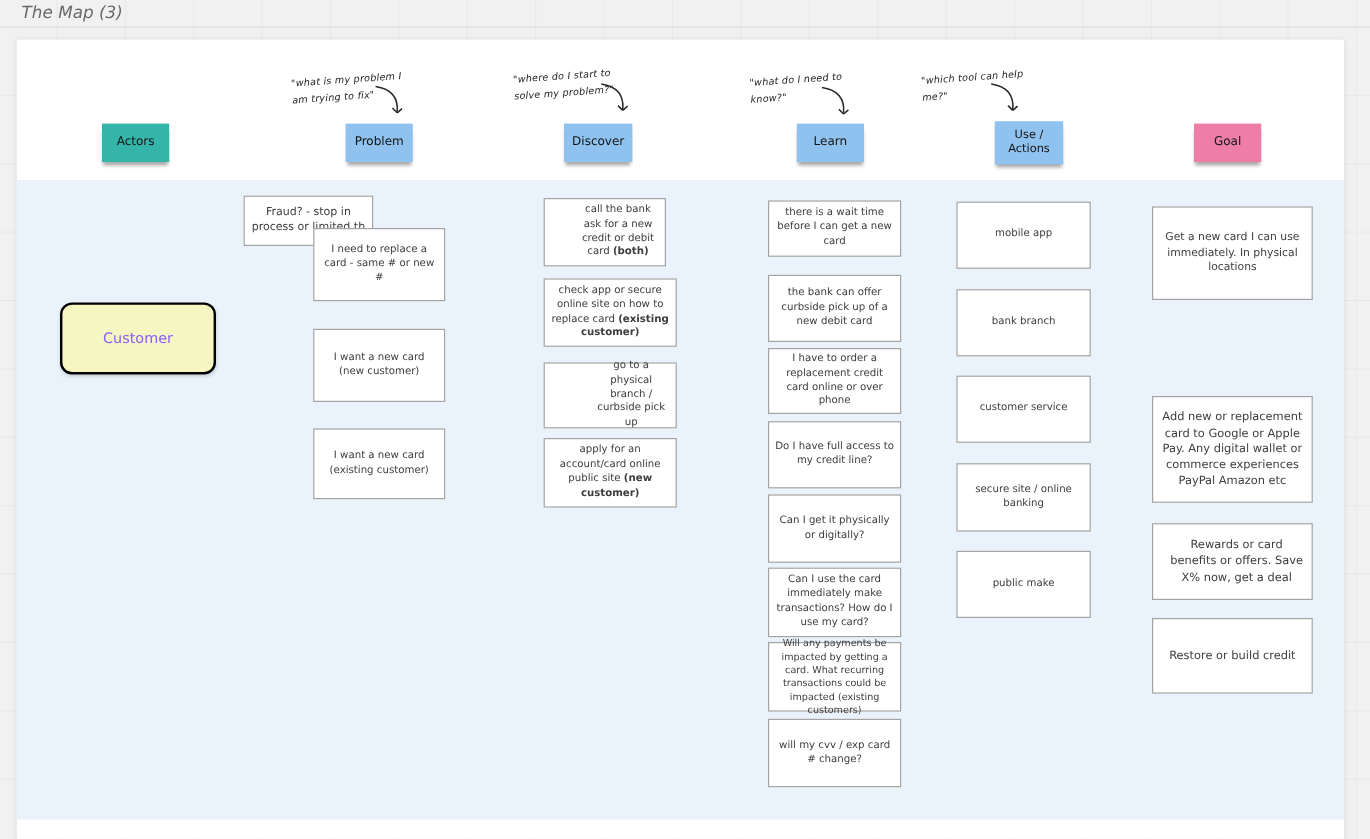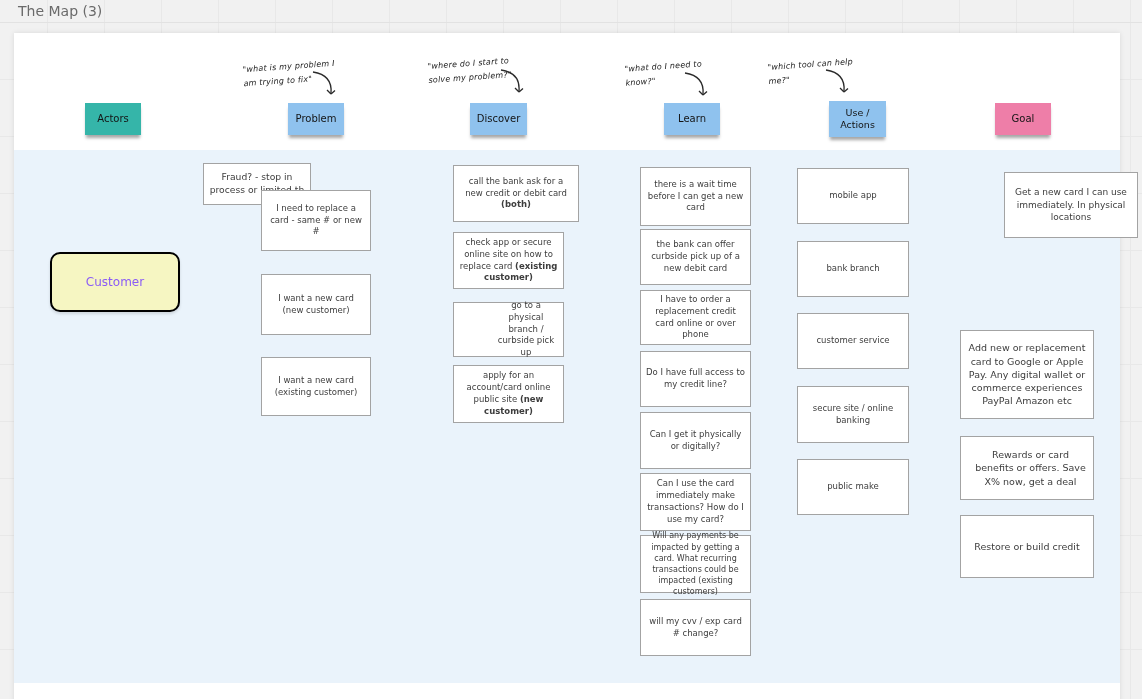--- a/index.html
+++ b/index.html
@@ -7,21 +7,21 @@
     width:1142px;height:699px;position:relative;overflow:hidden;
     font-family:"DejaVu Sans","Liberation Sans",sans-serif;
     background:#f1f1f1;
     background-image:
       linear-gradient(#e8e8e8 1px, transparent 1px),
       linear-gradient(90deg,#e8e8e8 1px, transparent 1px);
     background-size:57px 57px;
     background-position:47px 22px;
   }
   .topbar-line{position:absolute;left:0;top:22px;width:1142px;height:1px;background:#e2e2e2;}
-  .board-title{position:absolute;left:18px;top:3px;font-size:14px;color:#6a6a6a;}
+  .board-title{position:absolute;left:18px;top:3px;font-size:14px;color:#6a6a6a;font-style:italic;}
   .canvas{
     position:absolute;left:14px;top:33px;width:1106px;height:680px;
     background:#ffffff;box-shadow:0 0 5px rgba(0,0,0,0.10);
   }
   .lane-bg{position:absolute;left:0;top:117px;width:1106px;height:533px;background:#eaf3fb;}
   .sticky{
     position:absolute;display:flex;align-items:center;justify-content:center;
     text-align:center;font-size:10px;color:#141414;line-height:1.25;
     white-space:pre-line;box-shadow:0 4px 3px -1px rgba(0,0,0,0.35);
   }
@@ -41,41 +41,41 @@
     display:flex;align-items:center;justify-content:center;text-align:center;
     padding:5px;box-sizing:border-box;font-size:8.5px;line-height:1.4;color:#3d3d3d;
   }
   .card b{font-weight:bold;}
   
   .p1{left:189px;top:130px;width:108px;height:42px;font-size:9.2px;z-index:1;}
   .p2{left:247px;top:157px;width:110px;height:61px;z-index:2;}
   .p3{left:247px;top:241px;width:110px;height:61px;}
   .p4{left:247px;top:324px;width:110px;height:59px;}
   
-  .d1{left:439px;top:132px;width:126px;height:57px;}
+  .d1{left:439px;top:132px;width:102px;height:57px;padding-left:27px;}
   .d2{left:439px;top:199px;width:111px;height:57px;}
   .d3{left:439px;top:269px;width:111px;height:55px;padding-left:40px;}
   .d4{left:439px;top:332px;width:111px;height:58px;}
   
-  .l1{left:626px;top:134px;width:111px;height:59px;}
+  .l1{left:626px;top:134px;width:111px;height:47px;align-items:flex-end;}
   .l2{left:626px;top:196px;width:111px;height:56px;}
   .l3{left:626px;top:257px;width:111px;height:55px;}
   .l4{left:626px;top:318px;width:111px;height:56px;}
   .l5{left:626px;top:379px;width:111px;height:57px;}
   .l6{left:626px;top:440px;width:111px;height:58px;}
   .l7{left:626px;top:502px;width:111px;height:58px;font-size:8px;}
   .l8{left:626px;top:566px;width:111px;height:57px;}
   
   .u1{left:783px;top:135px;width:112px;height:56px;}
   .u2{left:783px;top:208px;width:112px;height:56px;}
   .u3{left:783px;top:280px;width:112px;height:56px;}
   .u4{left:783px;top:353px;width:112px;height:57px;}
   .u5{left:783px;top:426px;width:112px;height:56px;}
   
-  .g1{left:990px;top:139px;width:134px;height:66px;font-size:9px;justify-content:center;}
+  .g1{left:946px;top:139px;width:134px;height:78px;font-size:9px;justify-content:center;}
   .g2{left:946px;top:217px;width:134px;height:63px;font-size:10.5px;}
   .g3{left:946px;top:297px;width:134px;height:89px;font-size:9.5px;}
   .g4{left:946px;top:403px;width:134px;height:64px;font-size:9.5px;padding-left:12px;}
   .g5{left:946px;top:482px;width:134px;height:63px;font-size:9.5px;}
 </style>
 </head>
 <body>
 
 <div class="topbar-line"></div>
 <div class="board-title">The Map (3)</div>

